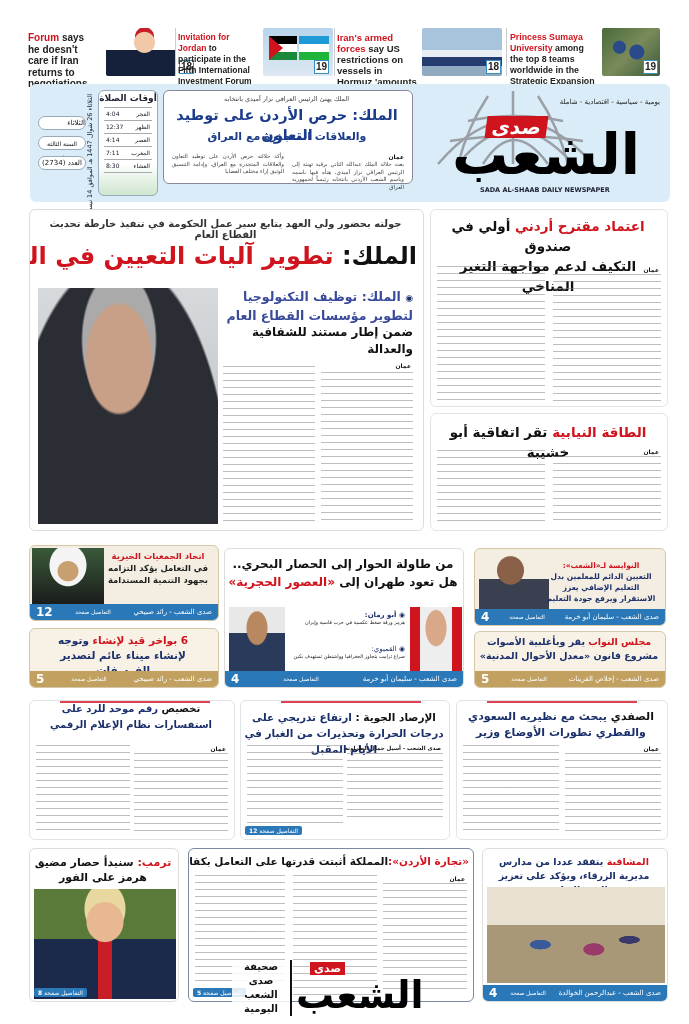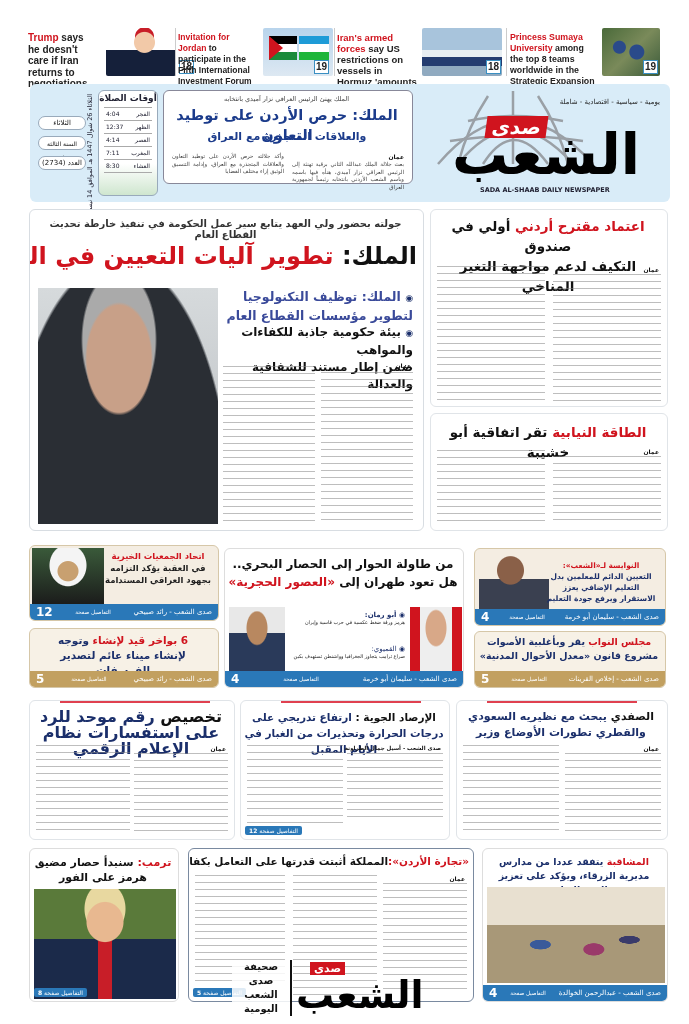--- a/index.html
+++ b/index.html
@@ -24,21 +24,21 @@
 .gold{background:#c2a060}
 .photo{position:absolute;background:linear-gradient(135deg,#6b7a88,#2b3440)}
 .bullet{color:#1b2f6b;font-size:9px}
 .redline{position:absolute;height:2px;background:#e04050}
 </style>
 </head>
 <body>
 
 <div class="teaser" style="left:28px;width:145px">
   <div style="position:absolute;left:0;top:4px;width:70px;font-size:10px;line-height:11.5px">
-    <span class="hl">Trump</span><span> says he doesn't care if Iran returns to negotiations</span>
+    <span class="hl">Forum</span><span> says he doesn't care if Iran returns to negotiations</span>
   </div>
   <div class="pic" style="left:78px;width:70px;background:radial-gradient(circle at 55% 30%,#f2c9a8 0 10px,transparent 11px),radial-gradient(circle at 55% 18%,#c81e28 0 9px,transparent 10px),linear-gradient(to bottom,#fff 0 45%,#15203a 45%)"></div>
   <div class="pnum" style="left:151px;top:32px">18</div>
 </div>
 <div class="vsep" style="left:175px"></div>
 <div class="teaser" style="left:178px;width:150px">
   <div style="position:absolute;left:0;top:4px;width:78px;font-size:8.5px;line-height:11px">
     <span class="hl">Invitation for Jordan</span><span> to participate in the Fifth International Investment Forum in Tashkent</span>
   </div>
   <div class="pic" style="left:85px;width:70px;background:linear-gradient(to bottom,#b8d4ec,#dde8f2)">
@@ -62,21 +62,21 @@
   <div style="position:absolute;left:0;top:4px;width:88px;font-size:8.8px;line-height:11px">
     <span class="hl">Princess Sumaya University</span><span> among the top 8 teams worldwide in the Strategic Expansion Challenge</span>
   </div>
   <div class="pic" style="left:92px;width:58px;background:radial-gradient(circle at 30% 40%,#2a4a8a 0 6px,transparent 7px),radial-gradient(circle at 60% 50%,#2a4a8a 0 7px,transparent 8px),linear-gradient(135deg,#4a6a3a,#7a8a5a,#3a5a3a)"></div>
   <div class="pnum" style="left:133px;top:32px">19</div>
 </div>
 
 <div class="mast">
 
   <div style="position:absolute;left:8px;top:8px;width:52px;height:102px;">
-    <div class="box" style="left:0;top:24px;width:48px;height:14px;border-radius:8px;font-size:7px;text-align:center;line-height:13px">الثلاثاء</div>
+    <div class="box" style="left:0;top:24px;width:48px;height:14px;border-radius:8px;font-size:7px;text-align:right;line-height:13px">الثلاثاء</div>
     <div class="box" style="left:0;top:44px;width:48px;height:14px;border-radius:8px;font-size:6px;text-align:center;line-height:13px">السنة الثالثة عشرة</div>
     <div class="box" style="left:0;top:64px;width:48px;height:14px;border-radius:8px;font-size:7px;text-align:center;line-height:13px">العدد (2734)</div>
   </div>
   <div style="position:absolute;left:54px;top:8px;width:104px;height:12px;font-size:6.5px;line-height:12px;transform-origin:0 0;transform:translate(0,106px) rotate(-90deg);white-space:nowrap;direction:rtl;text-align:center;color:#223">الثلاثاء 26 شوال 1447 هـ الموافق 14 نيسان 2026 م</div>
 
   <div class="box" style="left:68px;top:6px;width:60px;height:106px;background:linear-gradient(to bottom,#fff 70%,#cfe6cf)">
     <div style="text-align:center;font-size:9px;font-weight:bold;margin-top:2px;color:#223">أوقات الصلاة</div>
     <div id="prayer-list" style="margin:4px 5px 0;border-top:1px solid #aaa">
         <div style="display: flex; justify-content: space-between; font-size: 6px; line-height: 12px; border-bottom: 1px solid rgb(170, 170, 170); padding: 0px 2px; color: rgb(34, 34, 51);">
           <span>4:04</span>
@@ -137,21 +137,20 @@
   <div class="headline" style="position:absolute;right:6px;top:30px;width:383px;font-size:24px;line-height:32px;white-space:nowrap">
     <span style="color:#111">الملك:</span>
     <span style="color:#d0141e">تطوير آليات التعيين في الجهاز الحكومي</span>
   </div>
   <div class="photo" style="left:8px;top:78px;width:180px;height:236px;background:radial-gradient(ellipse at 45% 30%,#c8a088 0 32px,transparent 34px),radial-gradient(ellipse at 45% 22%,#aaa 0 36px,transparent 38px),radial-gradient(ellipse at 45% 95%,#2a2e34 0 110px,transparent 112px),linear-gradient(to bottom,#d6dadc,#b8bcc0)"></div>
   <div class="rtl" style="position:absolute;right:10px;top:78px;width:195px;font-size:12.5px;line-height:17px;font-weight:bold;color:#3a4a9a">
     <div><span class="bullet">◉</span> <span>الملك: توظيف التكنولوجيا</span></div>
     <div>لتطوير مؤسسات القطاع العام</div>
   </div>
   <div class="rtl" style="position:absolute;right:10px;top:114px;width:195px;font-size:12px;line-height:17px;font-weight:bold;color:#111">
-    <div><span class="bullet">◉</span> <span>بيئة حكومية جاذبة للكفاءات والمواهب</span></div>
     <div>ضمن إطار مستند للشفافية والعدالة</div>
   </div>
   <div class="rtl" style="position:absolute;right:12px;top:152px;font-size:6px;font-weight:bold">عمان</div>
   <div class="lines" style="right:10px;top:162px;width:92px;height:150px"></div>
   <div class="lines" style="right:108px;top:156px;width:92px;height:156px"></div>
 </div>
 
 <div class="story" style="left:430px;top:209px;width:238px;height:198px;border-color:#e0e4e8">
   <div class="headline" style="position:absolute;right:4px;top:6px;width:230px;font-size:13.5px;line-height:20px">
     <div><span style="color:#d0141e">اعتماد مقترح أردني</span> <span>أولي في صندوق</span></div>
@@ -168,21 +167,21 @@
   </div>
   <div class="rtl" style="position:absolute;right:8px;top:34px;font-size:6px;font-weight:bold">عمان</div>
   <div class="lines" style="right:6px;top:42px;width:108px;height:70px"></div>
   <div class="lines" style="left:6px;top:36px;width:108px;height:76px"></div>
 </div>
 
 <div class="story" style="left:29px;top:545px;width:190px;height:76px;background:#f4ede2;border-color:#d6c7a8">
   <div class="photo" style="left:2px;top:2px;width:72px;height:58px;background:radial-gradient(ellipse at 50% 40%,#c8a070 0 10px,transparent 11px),radial-gradient(ellipse at 50% 30%,#f4f4f4 0 18px,transparent 19px),linear-gradient(to bottom,#3a5a3a,#1a1a1a)"></div>
   <div class="headline" style="position:absolute;right:6px;top:4px;width:108px;font-size:8.5px;line-height:12px">
     <div style="color:#d0141e">اتحاد الجمعيات الخيرية</div>
-    <div style="color:#222">في العقبة يؤكد التزامه بجهود العراقي المستدامة</div>
+    <div style="color:#222">في التعامل يؤكد التزامه بجهود التنمية المستدامة</div>
   </div>
   <div class="footbar blue">
     <span>صدى الشعب - رائد صبيحي</span>
     <span style="font-size:5.5px">التفاصيل صفحة</span>
     <span class="num">12</span>
   </div>
 </div>
 
 <div class="story" style="left:29px;top:628px;width:190px;height:60px;background:#f7f1e6;border-color:#d6c7a8">
   <div class="headline" style="position:absolute;right:4px;top:4px;width:182px;font-size:10.5px;line-height:15px">
@@ -238,21 +237,21 @@
   </div>
   <div class="footbar gold">
     <span>صدى الشعب - إخلاص القرينات</span>
     <span style="font-size:5.5px">التفاصيل صفحة</span>
     <span class="num">5</span>
   </div>
 </div>
 
 <div class="story" style="left:29px;top:700px;width:206px;height:140px;border-color:#e0e4e8">
   <div class="redline" style="left:30px;top:0;width:150px"></div>
-  <div class="headline" style="position:absolute;right:4px;top:8px;width:198px;font-size:16px;line-height:16px;color:#1b2f6b">
+  <div class="headline" style="position:absolute;right:4px;top:0;width:198px;font-size:10px;line-height:16px;color:#1b2f6b">
     <span style="color:#111">تخصيص</span> <span>رقم موحد للرد على استفسارات نظام الإعلام الرقمي</span>
   </div>
   <div class="rtl" style="position:absolute;right:8px;top:44px;font-size:6px;font-weight:bold">عمان</div>
   <div class="lines" style="right:6px;top:52px;width:94px;height:82px"></div>
   <div class="lines" style="left:6px;top:44px;width:94px;height:90px"></div>
 </div>
 
 <div class="story" style="left:240px;top:700px;width:210px;height:140px;border-color:#e0e4e8">
   <div class="redline" style="left:40px;top:0;width:140px"></div>
   <div class="headline" style="position:absolute;right:4px;top:8px;width:202px;font-size:10.5px;line-height:16px;color:#1b2f6b">

